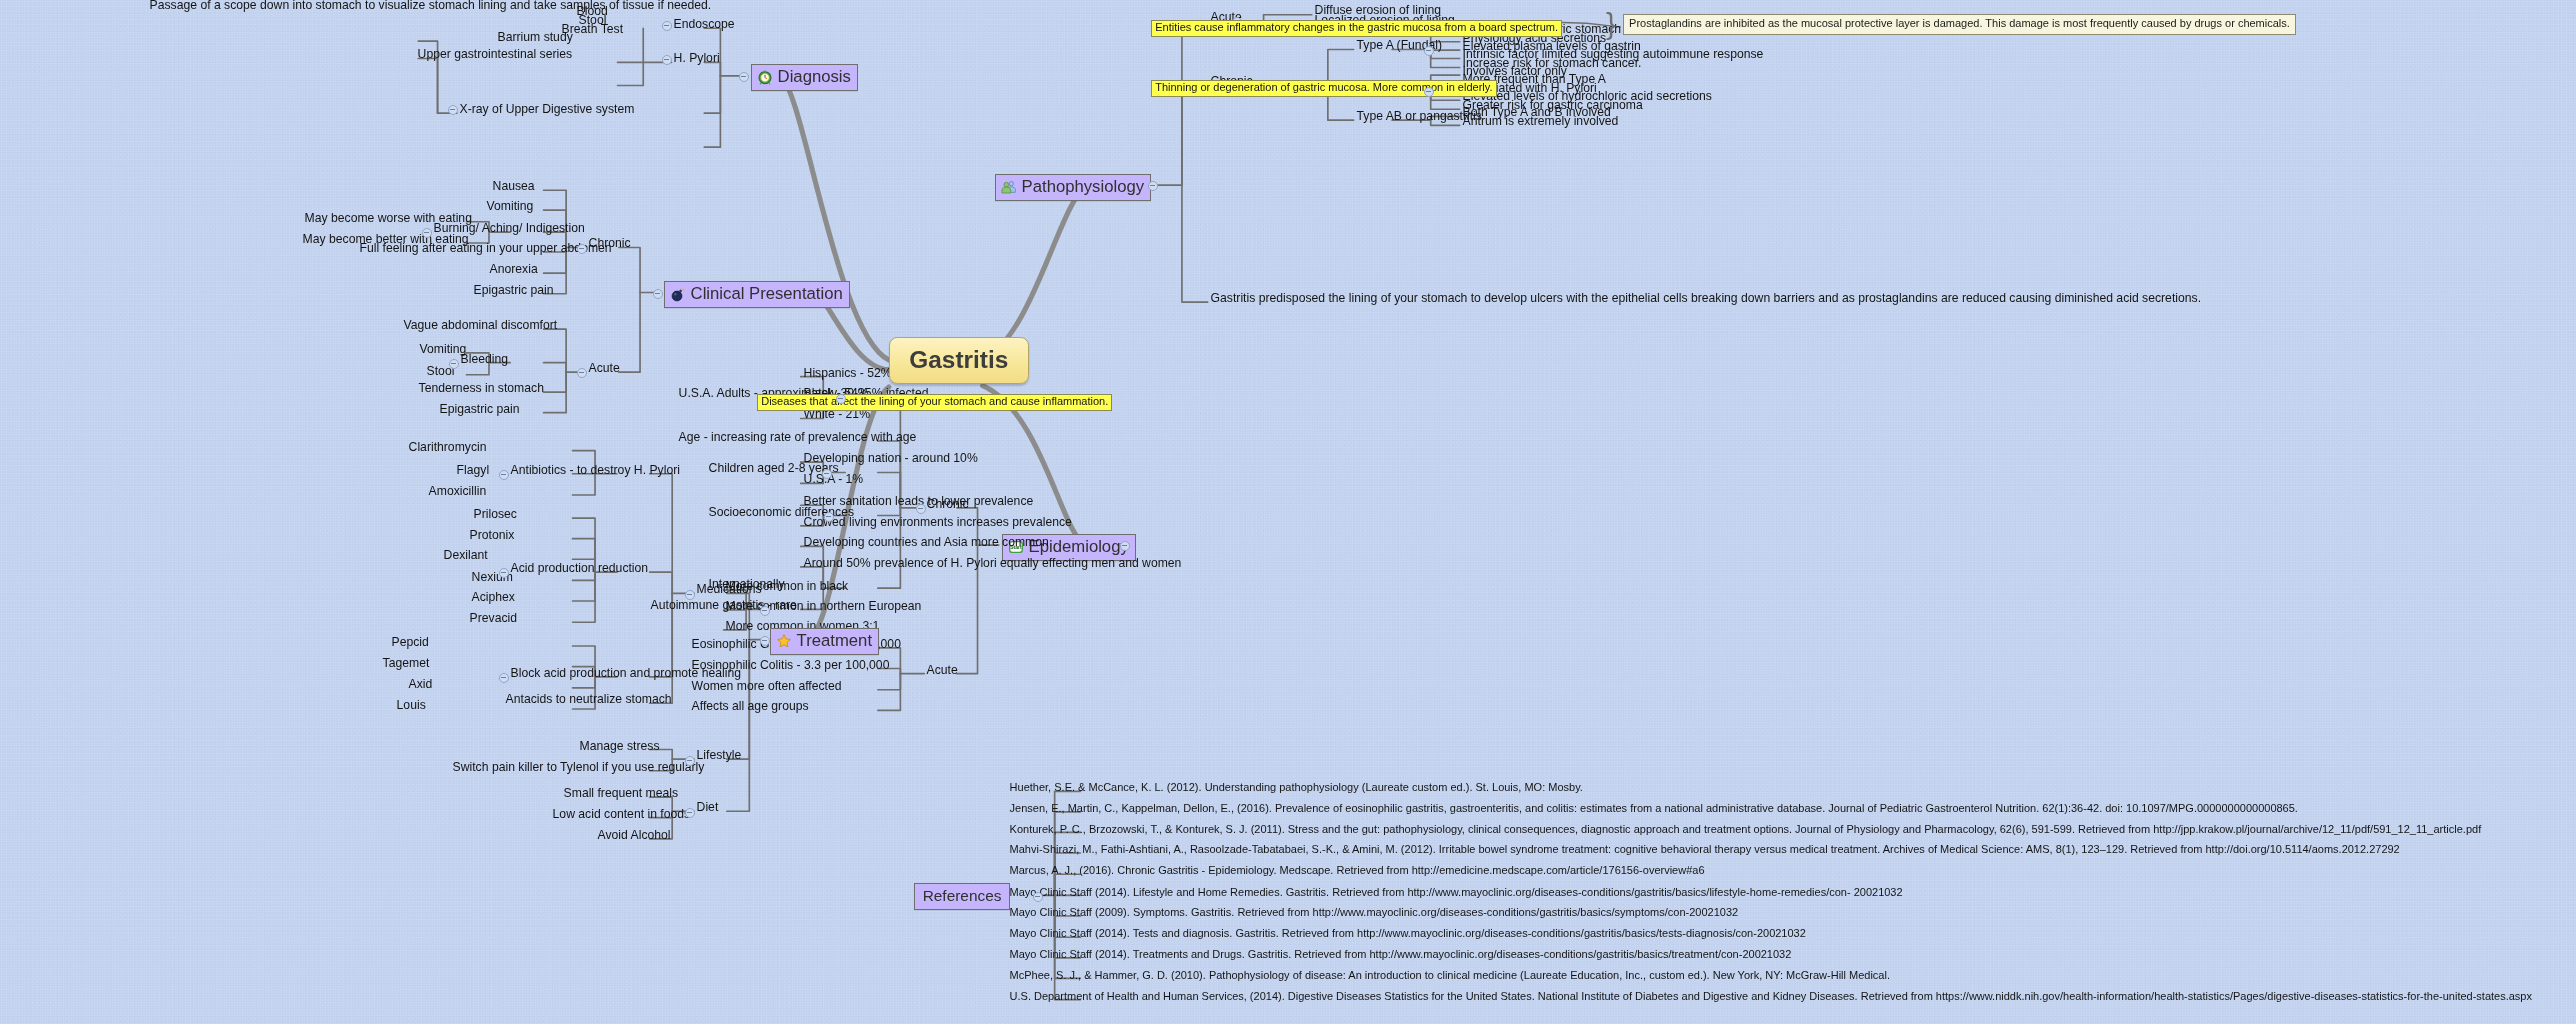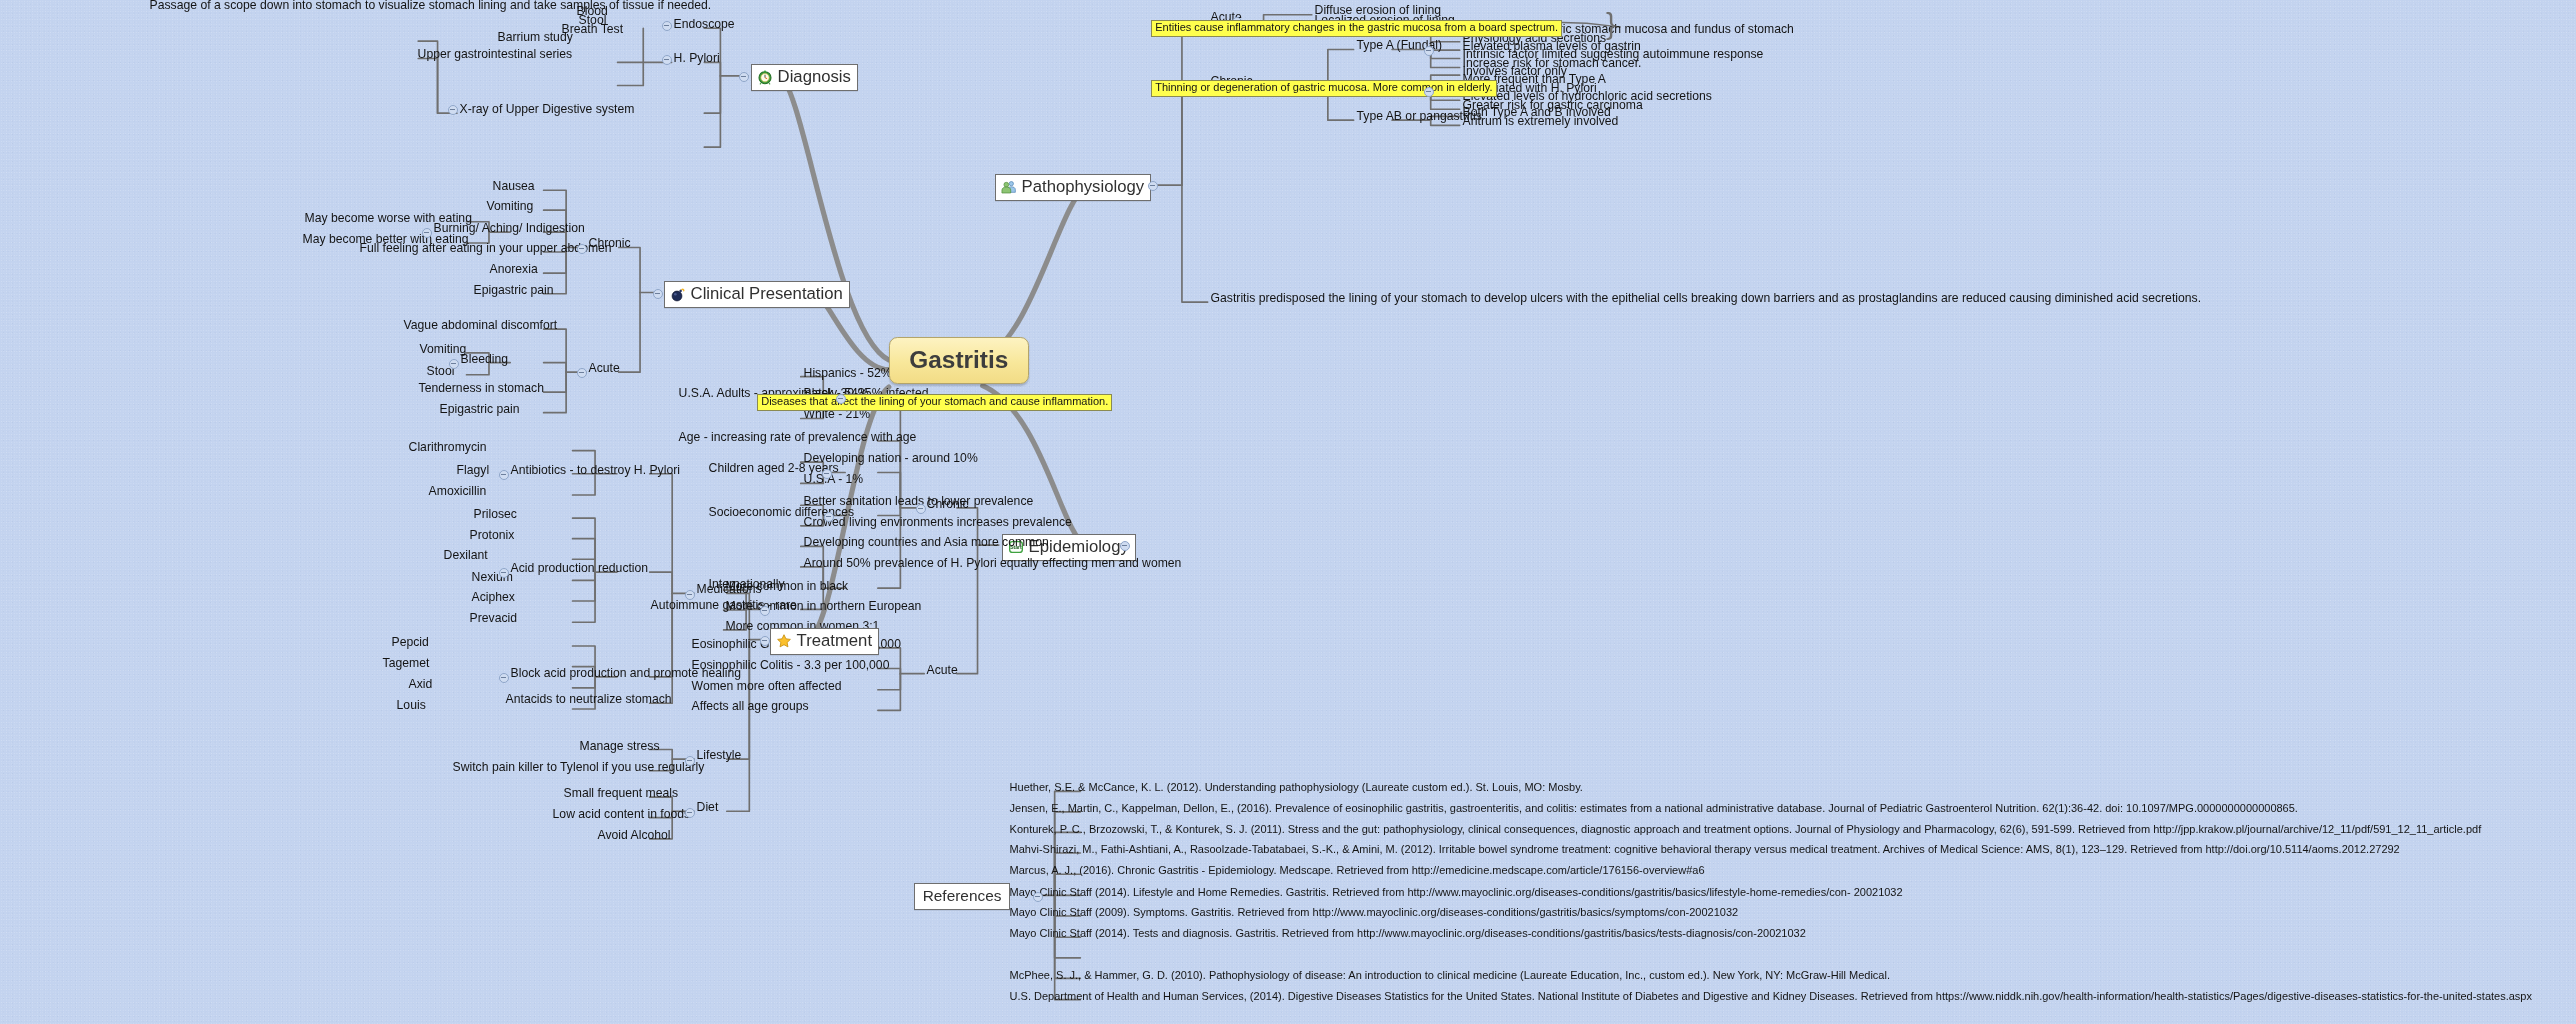--- a/index.html
+++ b/index.html
@@ -30,21 +30,21 @@
   
   .leaf{
     font-size:12.2px;color:#141414;
     padding:0.6px 2.6px 1.9px 2.6px;
     transform:translateY(-100%);
   }
   .leaf.ref{font-size:11px;}
 
   
   .topic{
-    background:#ffffff;border:1.3px solid #6e6e6e;
+    background:#c4b5fd;border:1.3px solid #6e6e6e;
     font-size:16.7px;color:#303030;
     padding:3.2px 6.4px 4.5px 5.1px;
     display:flex;align-items:center;gap:4.5px;
     box-shadow:0 0.6px 0 rgba(0,0,0,.12);
   }
   .topic.plain{font-size:15.4px;padding:3.9px 7.7px 5.1px 7.7px;}
 
   
   #central{
     background:linear-gradient(180deg,#fdf3c2 0%,#f8e79a 55%,#f2dc86 100%);
@@ -286,20 +286,21 @@
 </div>
 <div class="knob" style="left:1148px;top:181px;"></div>
 
 <div class="node leaf" style="left:1208px;top:25px;"><span>Acute</span></div>
 <div class="knob" style="left:1232px;top:17.4px;"></div>
 <div class="node hnote" style="left:1151px;top:20px;"><span>Entities cause inflammatory changes in the gastric mucosa from a board spectrum.</span></div>
 <div class="node leaf" style="left:1312px;top:18.6px;"><span>Diffuse erosion of lining</span></div>
 <div class="node leaf" style="left:1312px;top:28px;"><span>Localized erosion of lining</span></div>
 
 <div class="brace" style="left:1606px;top:9px;">}</div>
+<div class="node callout" style="left:1623px;top:14px;"><span>Prostaglandins are inhibited as the mucosal protective layer is damaged. This damage is most frequently caused by drugs or chemicals.</span></div>
 
 <div class="node leaf" style="left:1208px;top:89px;"><span>Chronic</span></div>
 <div class="knob" style="left:1235px;top:82px;"></div>
 <div class="node hnote" style="left:1151px;top:80px;"><span>Thinning or degeneration of gastric mucosa. More common in elderly.</span></div>
 
 <div class="node leaf" style="left:1354px;top:53px;"><span>Type A (Fundal)</span></div>
 <div class="knob" style="left:1424px;top:46px;"></div>
 <div class="node leaf" style="left:1460px;top:37px;"><span>Degenerates gastric stomach mucosa and fundus of stomach</span></div>
 <div class="node leaf" style="left:1460px;top:46px;"><span>Physiology acid secretions</span></div>
 <div class="node leaf" style="left:1460px;top:54px;"><span>Elevated plasma levels of gastrin</span></div>
@@ -456,17 +457,18 @@
 <div class="knob" style="left:1033px;top:892px;"></div>
 
 <div class="node leaf ref" style="left:1007px;top:795px;"><span>Huether, S.E. &amp; McCance, K. L. (2012). Understanding pathophysiology (Laureate custom ed.). St. Louis, MO: Mosby.</span></div>
 <div class="node leaf ref" style="left:1007px;top:816px;"><span>Jensen, E., Martin, C., Kappelman, Dellon, E., (2016). Prevalence of eosinophilic gastritis, gastroenteritis, and colitis: estimates from a national administrative database. Journal of Pediatric Gastroenterol Nutrition. 62(1):36-42. doi: 10.1097/MPG.0000000000000865.</span></div>
 <div class="node leaf ref" style="left:1007px;top:837px;"><span>Konturek, P. C., Brzozowski, T., &amp; Konturek, S. J. (2011). Stress and the gut: pathophysiology, clinical consequences, diagnostic approach and treatment options. Journal of Physiology      and Pharmacology, 62(6), 591-599. Retrieved from http://jpp.krakow.pl/journal/archive/12_11/pdf/591_12_11_article.pdf</span></div>
 <div class="node leaf ref" style="left:1007px;top:857px;"><span>Mahvi-Shirazi, M., Fathi-Ashtiani, A., Rasoolzade-Tabatabaei, S.-K., &amp; Amini, M. (2012). Irritable bowel syndrome treatment: cognitive behavioral therapy versus medical treatment. Archives of Medical Science: AMS, 8(1), 123–129. Retrieved from http://doi.org/10.5114/aoms.2012.27292</span></div>
 <div class="node leaf ref" style="left:1007px;top:878px;"><span>Marcus, A. J., (2016). Chronic Gastritis - Epidemiology. Medscape.  Retrieved from http://emedicine.medscape.com/article/176156-overview#a6</span></div>
 <div class="node leaf ref" style="left:1007px;top:900px;"><span>Mayo Clinic Staff (2014). Lifestyle and Home Remedies. Gastritis. Retrieved from http://www.mayoclinic.org/diseases-conditions/gastritis/basics/lifestyle-home-remedies/con- 20021032</span></div>
 <div class="node leaf ref" style="left:1007px;top:920px;"><span>Mayo Clinic Staff (2009). Symptoms. Gastritis. Retrieved from http://www.mayoclinic.org/diseases-conditions/gastritis/basics/symptoms/con-20021032</span></div>
 <div class="node leaf ref" style="left:1007px;top:941px;"><span>Mayo Clinic Staff (2014). Tests and diagnosis. Gastritis. Retrieved from http://www.mayoclinic.org/diseases-conditions/gastritis/basics/tests-diagnosis/con-20021032</span></div>
+<div class="node leaf ref" style="left:1007px;top:962px;"><span>Mayo Clinic Staff (2014). Treatments and Drugs. Gastritis. Retrieved from http://www.mayoclinic.org/diseases-conditions/gastritis/basics/treatment/con-20021032</span></div>
 <div class="node leaf ref" style="left:1007px;top:983px;"><span>McPhee, S. J., &amp; Hammer, G. D. (2010). Pathophysiology of disease: An introduction to clinical medicine (Laureate Education, Inc., custom ed.). New York, NY: McGraw-Hill Medical.</span></div>
 <div class="node leaf ref" style="left:1007px;top:1004px;"><span>U.S. Department of Health and Human Services, (2014). Digestive Diseases Statistics for the United States. National Institute of Diabetes and Digestive and Kidney Diseases. Retrieved from https://www.niddk.nih.gov/health-information/health-statistics/Pages/digestive-diseases-statistics-for-the-united-states.aspx</span></div>
 
 </div>
 
 
 </body></html>

